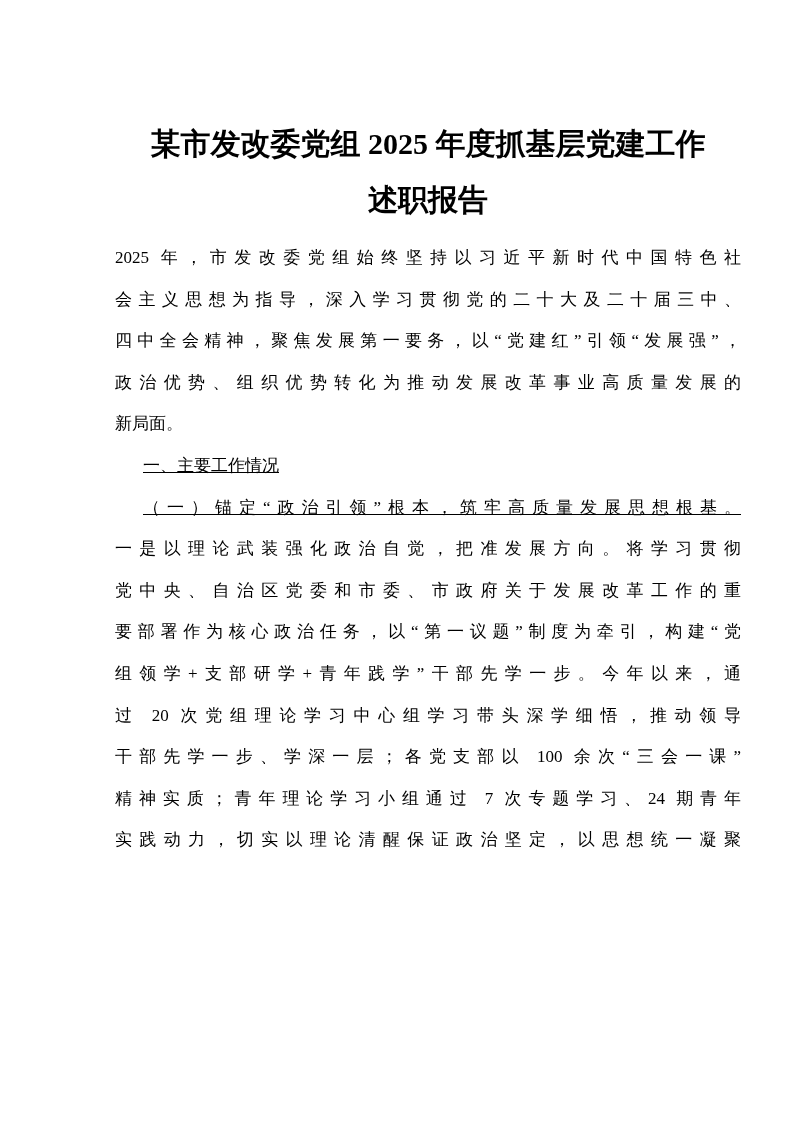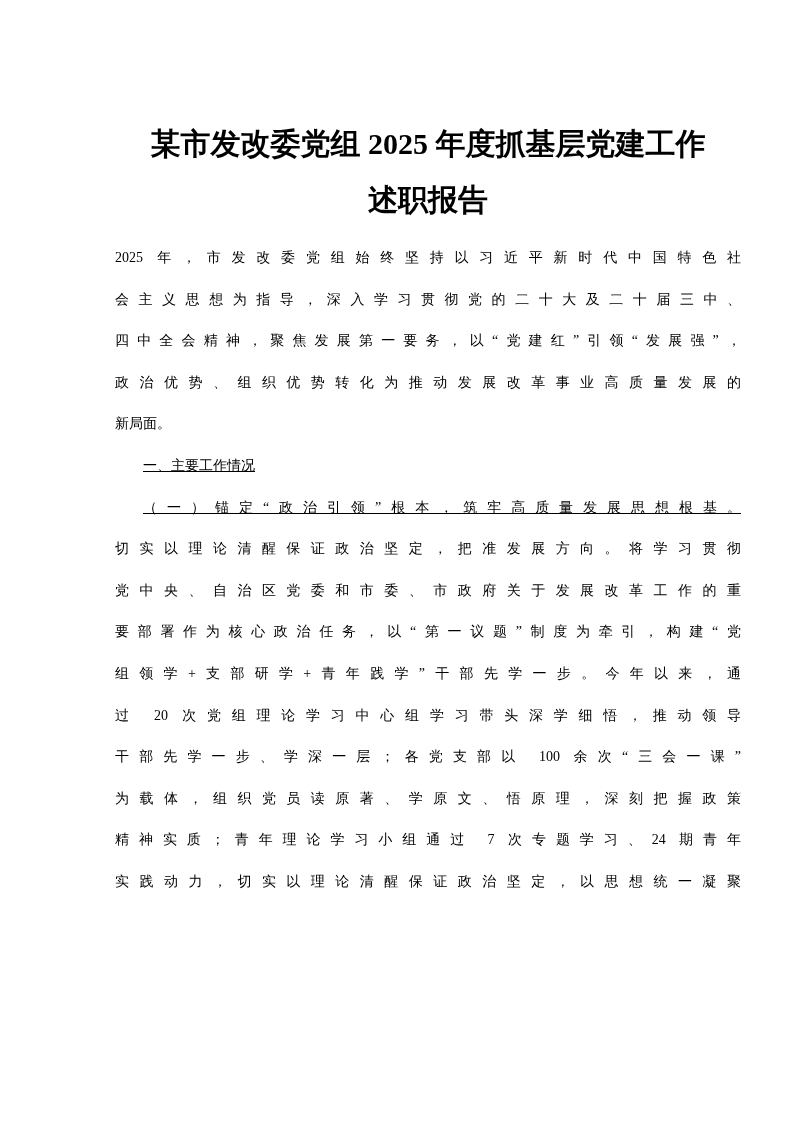--- a/index.html
+++ b/index.html
@@ -23,21 +23,21 @@
     font-family: "Liberation Serif", "DejaVu Serif", serif;
     font-weight: bold;
     font-size: 30px;
     line-height: 56px;
     text-align: center;
     color: #000000;
   }
   .doc-body {
     margin-top: 9px;
     font-family: "Liberation Serif", "DejaVu Serif", serif;
-    font-size: 14px;
+    font-size: 17px;
     line-height: 41.6px;
     color: #000000;
   }
   .paragraph {
     margin: 0;
     padding: 0;
   }
   .line {
     width: 100%;
     text-align: justify;
@@ -67,24 +67,23 @@
         <div class="line">会主义思想为指导，深入学习贯彻党的二十大及二十届三中、</div>
         <div class="line">四中全会精神，聚焦发展第一要务，以“党建红”引领“发展强”，</div>
         <div class="line">政治优势、组织优势转化为推动发展改革事业高质量发展的</div>
         <div class="line end">新局面。</div>
       </div>
       <div class="paragraph">
         <div class="line indent end">一、主要工作情况</div>
       </div>
       <div class="paragraph">
         <div class="line indent">（一）锚定“政治引领”根本，筑牢高质量发展思想根基。</div>
-        <div class="line">切实以理论清醒保证政治坚定，把准发展方向。将学习贯彻</div>
+        <div class="line">一是以理论武装强化政治自觉，把准发展方向。将学习贯彻</div>
         <div class="line">党中央、自治区党委和市委、市政府关于发展改革工作的重</div>
         <div class="line">要部署作为核心政治任务，以“第一议题”制度为牵引，构建“党</div>
         <div class="line">组领学+支部研学+青年践学”干部先学一步。今年以来，通</div>
         <div class="line">过 20 次党组理论学习中心组学习带头深学细悟，推动领导</div>
         <div class="line">干部先学一步、学深一层；各党支部以 100 余次“三会一课”</div>
-        <div class="line">为载体，组织党员读原著、学原文、悟原理，深刻把握政策</div>
         <div class="line">精神实质；青年理论学习小组通过 7 次专题学习、24 期青年</div>
         <div class="line">实践动力，切实以理论清醒保证政治坚定，以思想统一凝聚</div>
       </div>
     </div>
 </div>
 
 </body></html>

